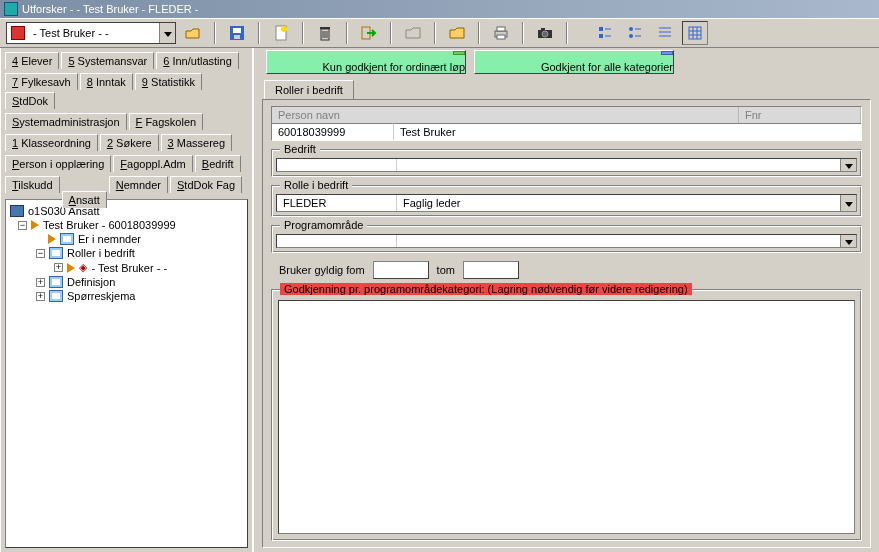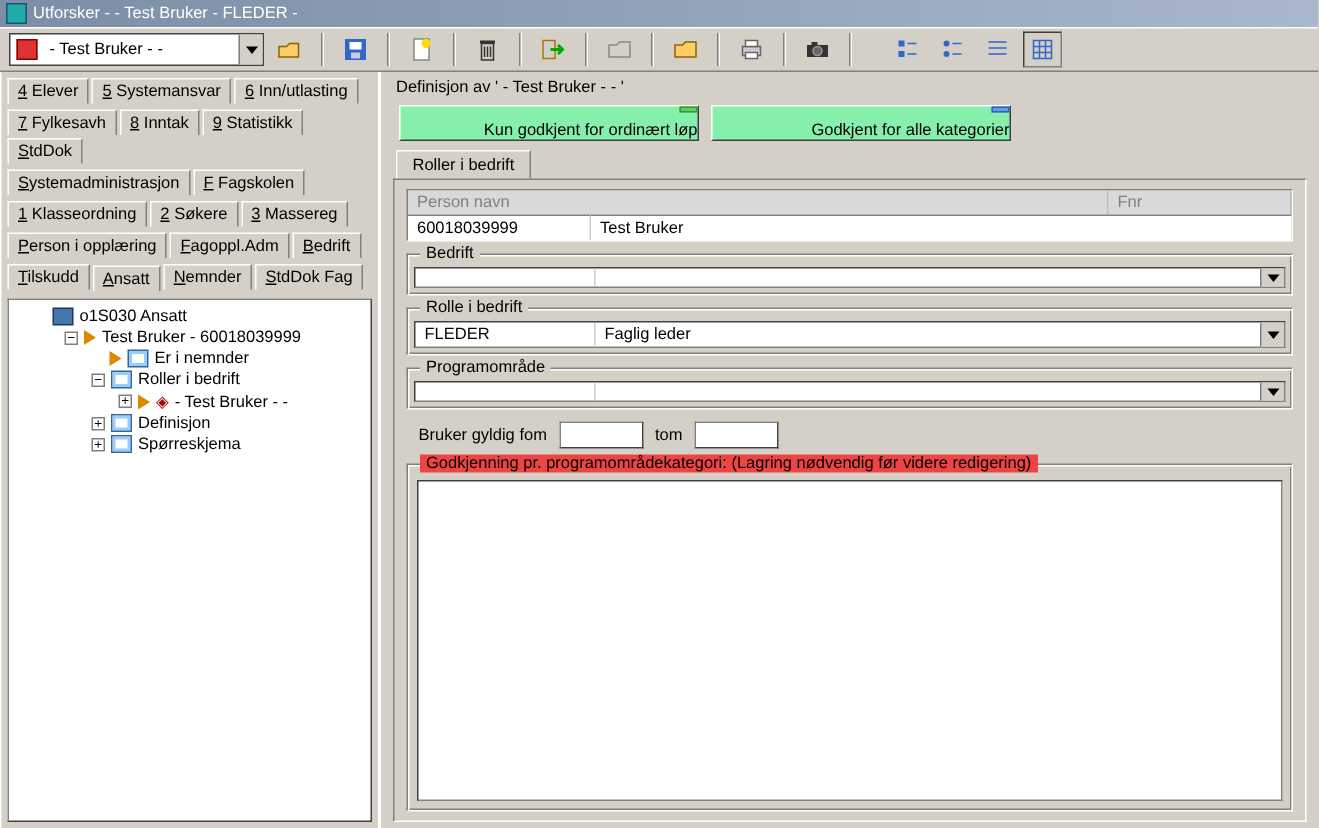--- a/index.html
+++ b/index.html
@@ -15,24 +15,24 @@
 .combo .combo-btn { width: 16px; height: 20px; background: #d4d0c8; border-left: 1px solid #808080; display: flex; align-items: center; justify-content: center; }
 
 .tbtn { width: 26px; height: 24px; display: flex; align-items: center; justify-content: center; cursor: default; }
 .sep { width: 2px; height: 22px; border-left: 1px solid #808080; border-right: 1px solid #fff; margin: 0 4px; }
 
 .body-row { display: flex; height: calc(552px - 18px - 30px); }
 .left-pane { width: 254px; background: #d4d0c8; border-right: 2px solid #fff; border-left: 1px solid #fff; display: flex; flex-direction: column; }
 .tabs-area { padding: 4px 4px 2px 4px; display: flex; flex-wrap: wrap; gap: 2px; }
 .tab { padding: 2px 6px; border: 1px solid #808080; border-bottom: none; background: #d4d0c8; border-top: 1px solid #fff; border-left: 1px solid #fff; cursor: default; white-space: nowrap; }
 .tab .ul { text-decoration: underline; }
-.tab.active { background: #d4d0c8; position: relative; top: 1px; }
+.tab.active { background: #d4d0c8; position: relative; top: 15px; }
 
 .tree-wrap { flex: 1; margin: 2px 4px 4px 4px; border: 1px solid #404040; border-top-color: #808080; border-left-color: #808080; background: #fff; padding: 4px; overflow: auto; }
-.tree-row { display: flex; align-items: center; gap: 4px; padding: 1px 0; margin-left: 25px; }
+.tree-row { display: flex; align-items: center; gap: 4px; padding: 1px 0; }
 .tree-ind { display: inline-block; }
 .tree-icon { width: 14px; height: 12px; display: inline-block; }
 .ti-grid { background: linear-gradient(#47a, #47a); border: 1px solid #236; }
 .ti-arrow { width: 0; height: 0; border-top: 5px solid transparent; border-bottom: 5px solid transparent; border-left: 8px solid #d80; }
 .ti-table { background: #fff; border: 1px solid #369; box-shadow: inset 0 0 0 2px #9cf; }
 .expander { width: 9px; height: 9px; border: 1px solid #808080; display: inline-flex; align-items: center; justify-content: center; font-size: 9px; line-height: 7px; background: #fff; }
 
 .right-pane { flex: 1; background: #d4d0c8; padding: 0 4px 4px 4px; display: flex; flex-direction: column; overflow: hidden; }
 .def-label { padding: 4px 6px; }
 .button-row { display: flex; gap: 8px; padding: 2px 8px 6px 8px; }
@@ -256,21 +256,20 @@
       <div class="tree-row">
         <span class="tree-ind" style="width:22px"></span>
         <span class="expander">+</span>
         <span class="tree-icon ti-table"></span>
         <span>Spørreskjema</span>
       </div>
     </div>
   </div>
 
   <div class="right-pane">
-    <div class="def-label">Definisjon av ' - Test Bruker -  - '</div>
     <div class="button-row">
       <div class="wide-btn">
         <span class="mini-icon"></span>
         <span>Kun godkjent for ordinært løp</span>
       </div>
       <div class="wide-btn">
         <span class="mini-icon b"></span>
         <span>Godkjent for alle kategorier</span>
       </div>
     </div>

